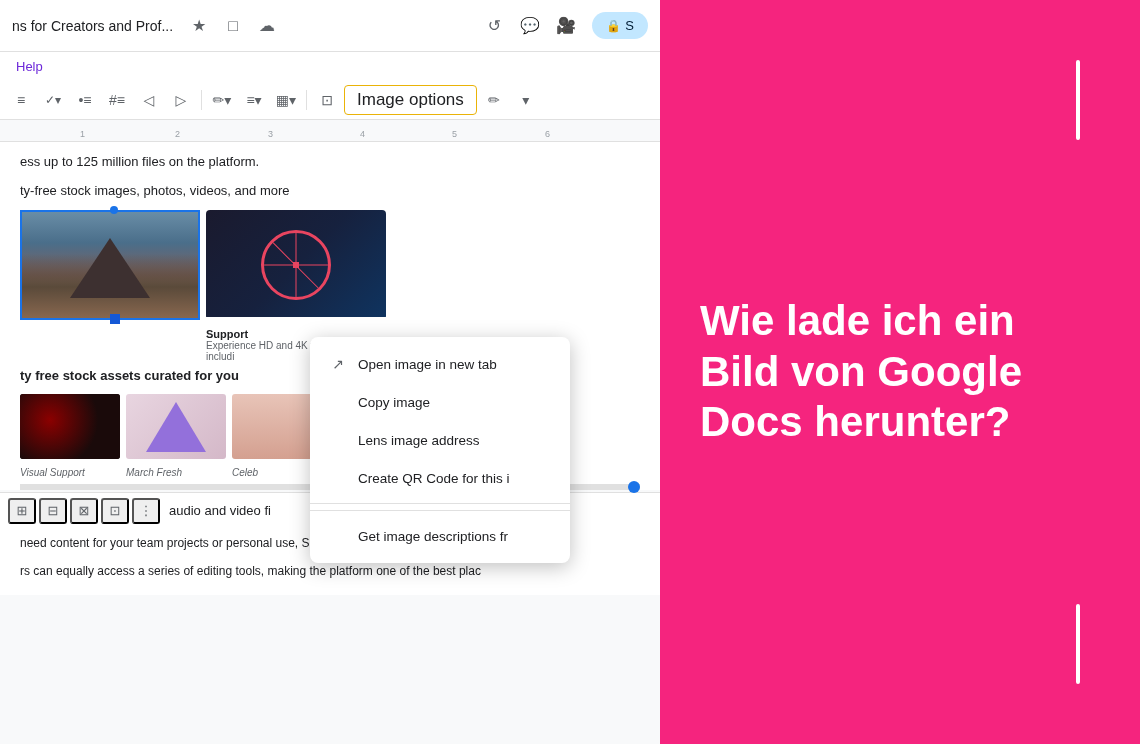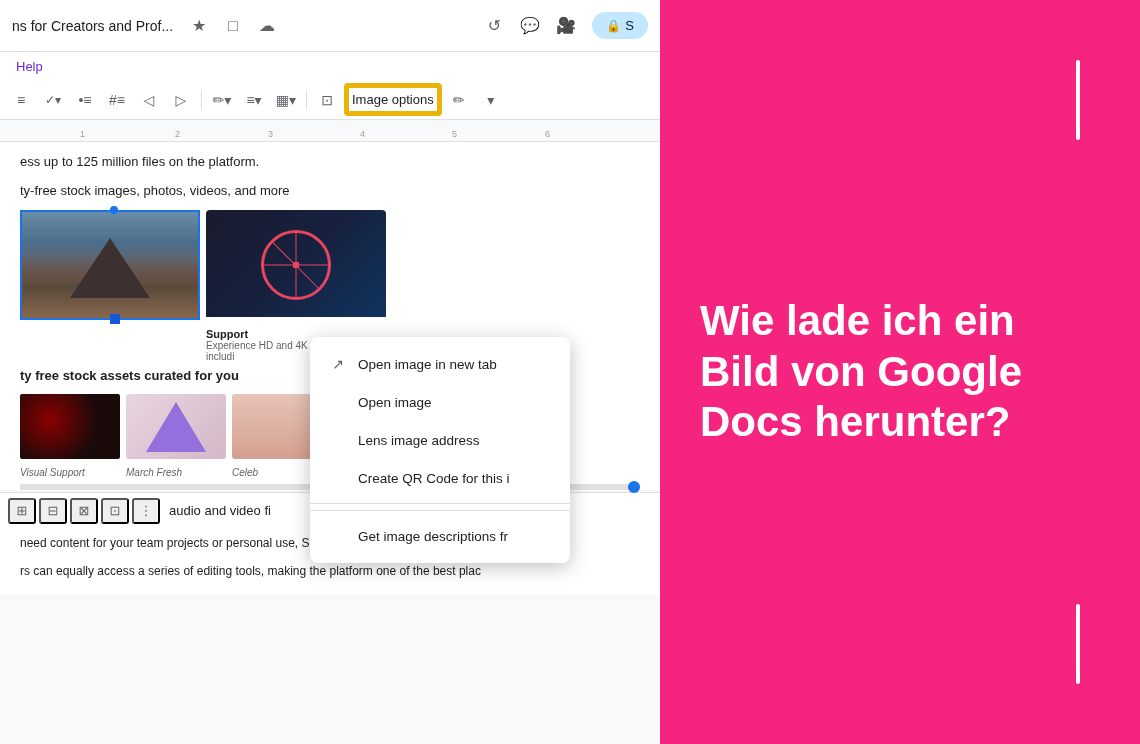--- a/index.html
+++ b/index.html
@@ -116,24 +116,24 @@
 
     .tb-divider {
       width: 1px;
       height: 20px;
       background: #e0e0e0;
       margin: 0 3px;
     }
 
     .image-options-btn {
       background: white;
-      border: 5px solid #eab308;
+      border: 1px solid #eab308;
       border-radius: 4px;
-      padding: 4px 3px;
-      font-size: 13px;
+      padding: 4px 12px;
+      font-size: 17px;
       color: #202124;
       cursor: pointer;
       white-space: nowrap;
     }
 
     .doc-text {
       font-size: 13px;
       color: #202124;
       line-height: 1.6;
       margin-bottom: 8px;
@@ -554,21 +554,21 @@
       <div class="doc-text" style="font-size:12px;">rs can equally access a series of editing tools, making the platform one of the best plac</div>
     </div>
 
     <div class="context-menu">
       <div class="ctx-item">
         <span class="ctx-icon">↗</span>
         <span>Open image in new tab</span>
       </div>
       <div class="ctx-item">
         <span class="ctx-icon"></span>
-        <span>Open image</span>
+        <span>Copy image</span>
       </div>
       <div class="ctx-item">
         <span class="ctx-icon"></span>
         <span>Lens image address</span>
       </div>
       <div class="ctx-item">
         <span class="ctx-icon"></span>
         <span>Create QR Code for this i</span>
       </div>
       <div class="ctx-divider"></div>

